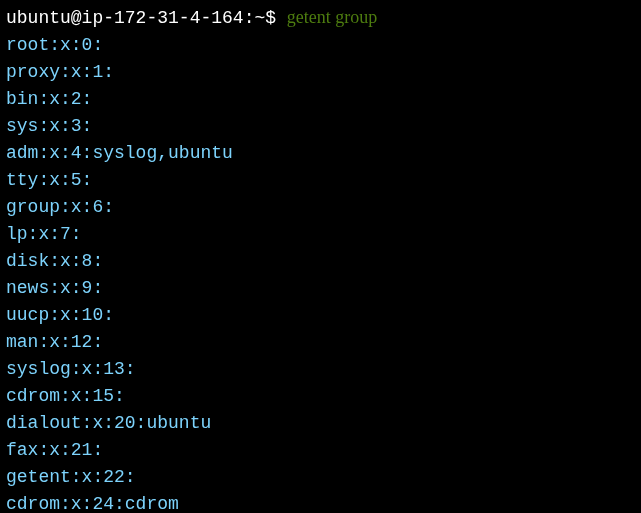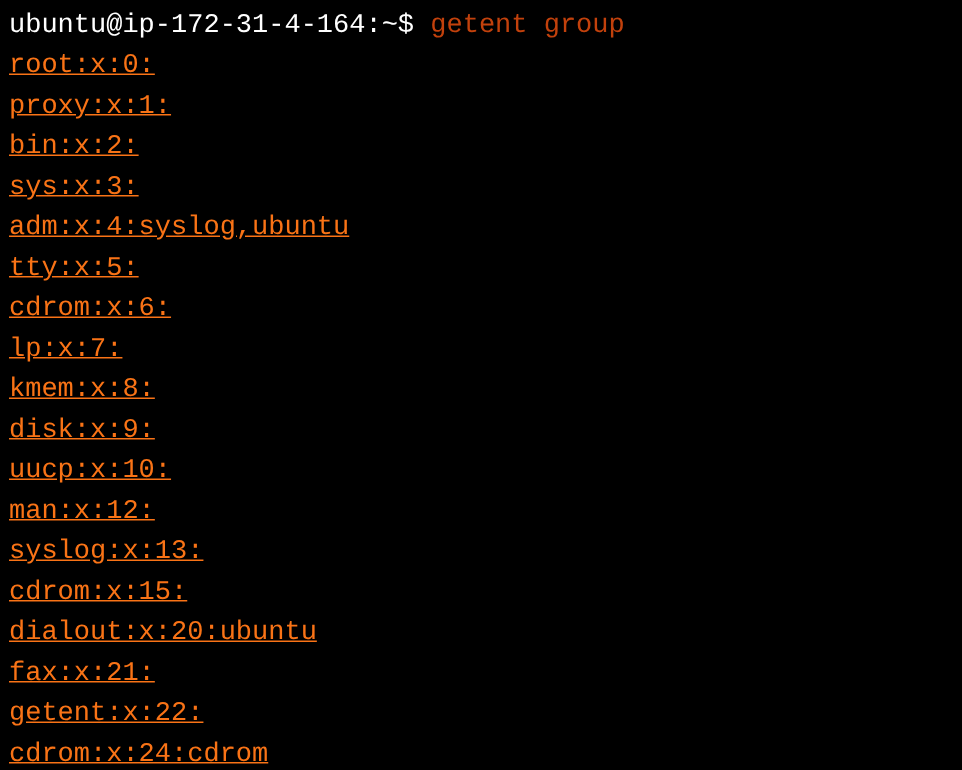--- a/index.html
+++ b/index.html
@@ -16,41 +16,41 @@
     }
     .terminal {
       padding: 4px 6px;
       white-space: pre;
     }
     .prompt-user {
       color: #ffffff;
       margin-top: 48px;
     }
     .command {
-      color: #c2410c;
+      color: #4d7c0f;
+      font-family: Liberation Serif, serif;
     }
     .output-line {
-      color: #f97316;
-      text-decoration: underline;
+      color: #7dd3fc;
     }
   </style>
 </head>
 <body>
 
 <div class="terminal"><span class="prompt-user">ubuntu@ip-172-31-4-164:~$ </span><span class="command">getent group</span>
 <span class="output-line">root:x:0:</span>
 <span class="output-line">proxy:x:1:</span>
 <span class="output-line">bin:x:2:</span>
 <span class="output-line">sys:x:3:</span>
 <span class="output-line">adm:x:4:syslog,ubuntu</span>
 <span class="output-line">tty:x:5:</span>
-<span class="output-line">cdrom:x:6:</span>
+<span class="output-line">group:x:6:</span>
 <span class="output-line">lp:x:7:</span>
-<span class="output-line">kmem:x:8:</span>
-<span class="output-line">disk:x:9:</span>
+<span class="output-line">disk:x:8:</span>
+<span class="output-line">news:x:9:</span>
 <span class="output-line">uucp:x:10:</span>
 <span class="output-line">man:x:12:</span>
 <span class="output-line">syslog:x:13:</span>
 <span class="output-line">cdrom:x:15:</span>
 <span class="output-line">dialout:x:20:ubuntu</span>
 <span class="output-line">fax:x:21:</span>
 <span class="output-line">getent:x:22:</span>
 <span class="output-line">cdrom:x:24:cdrom</span></div>
 
 </body></html>

